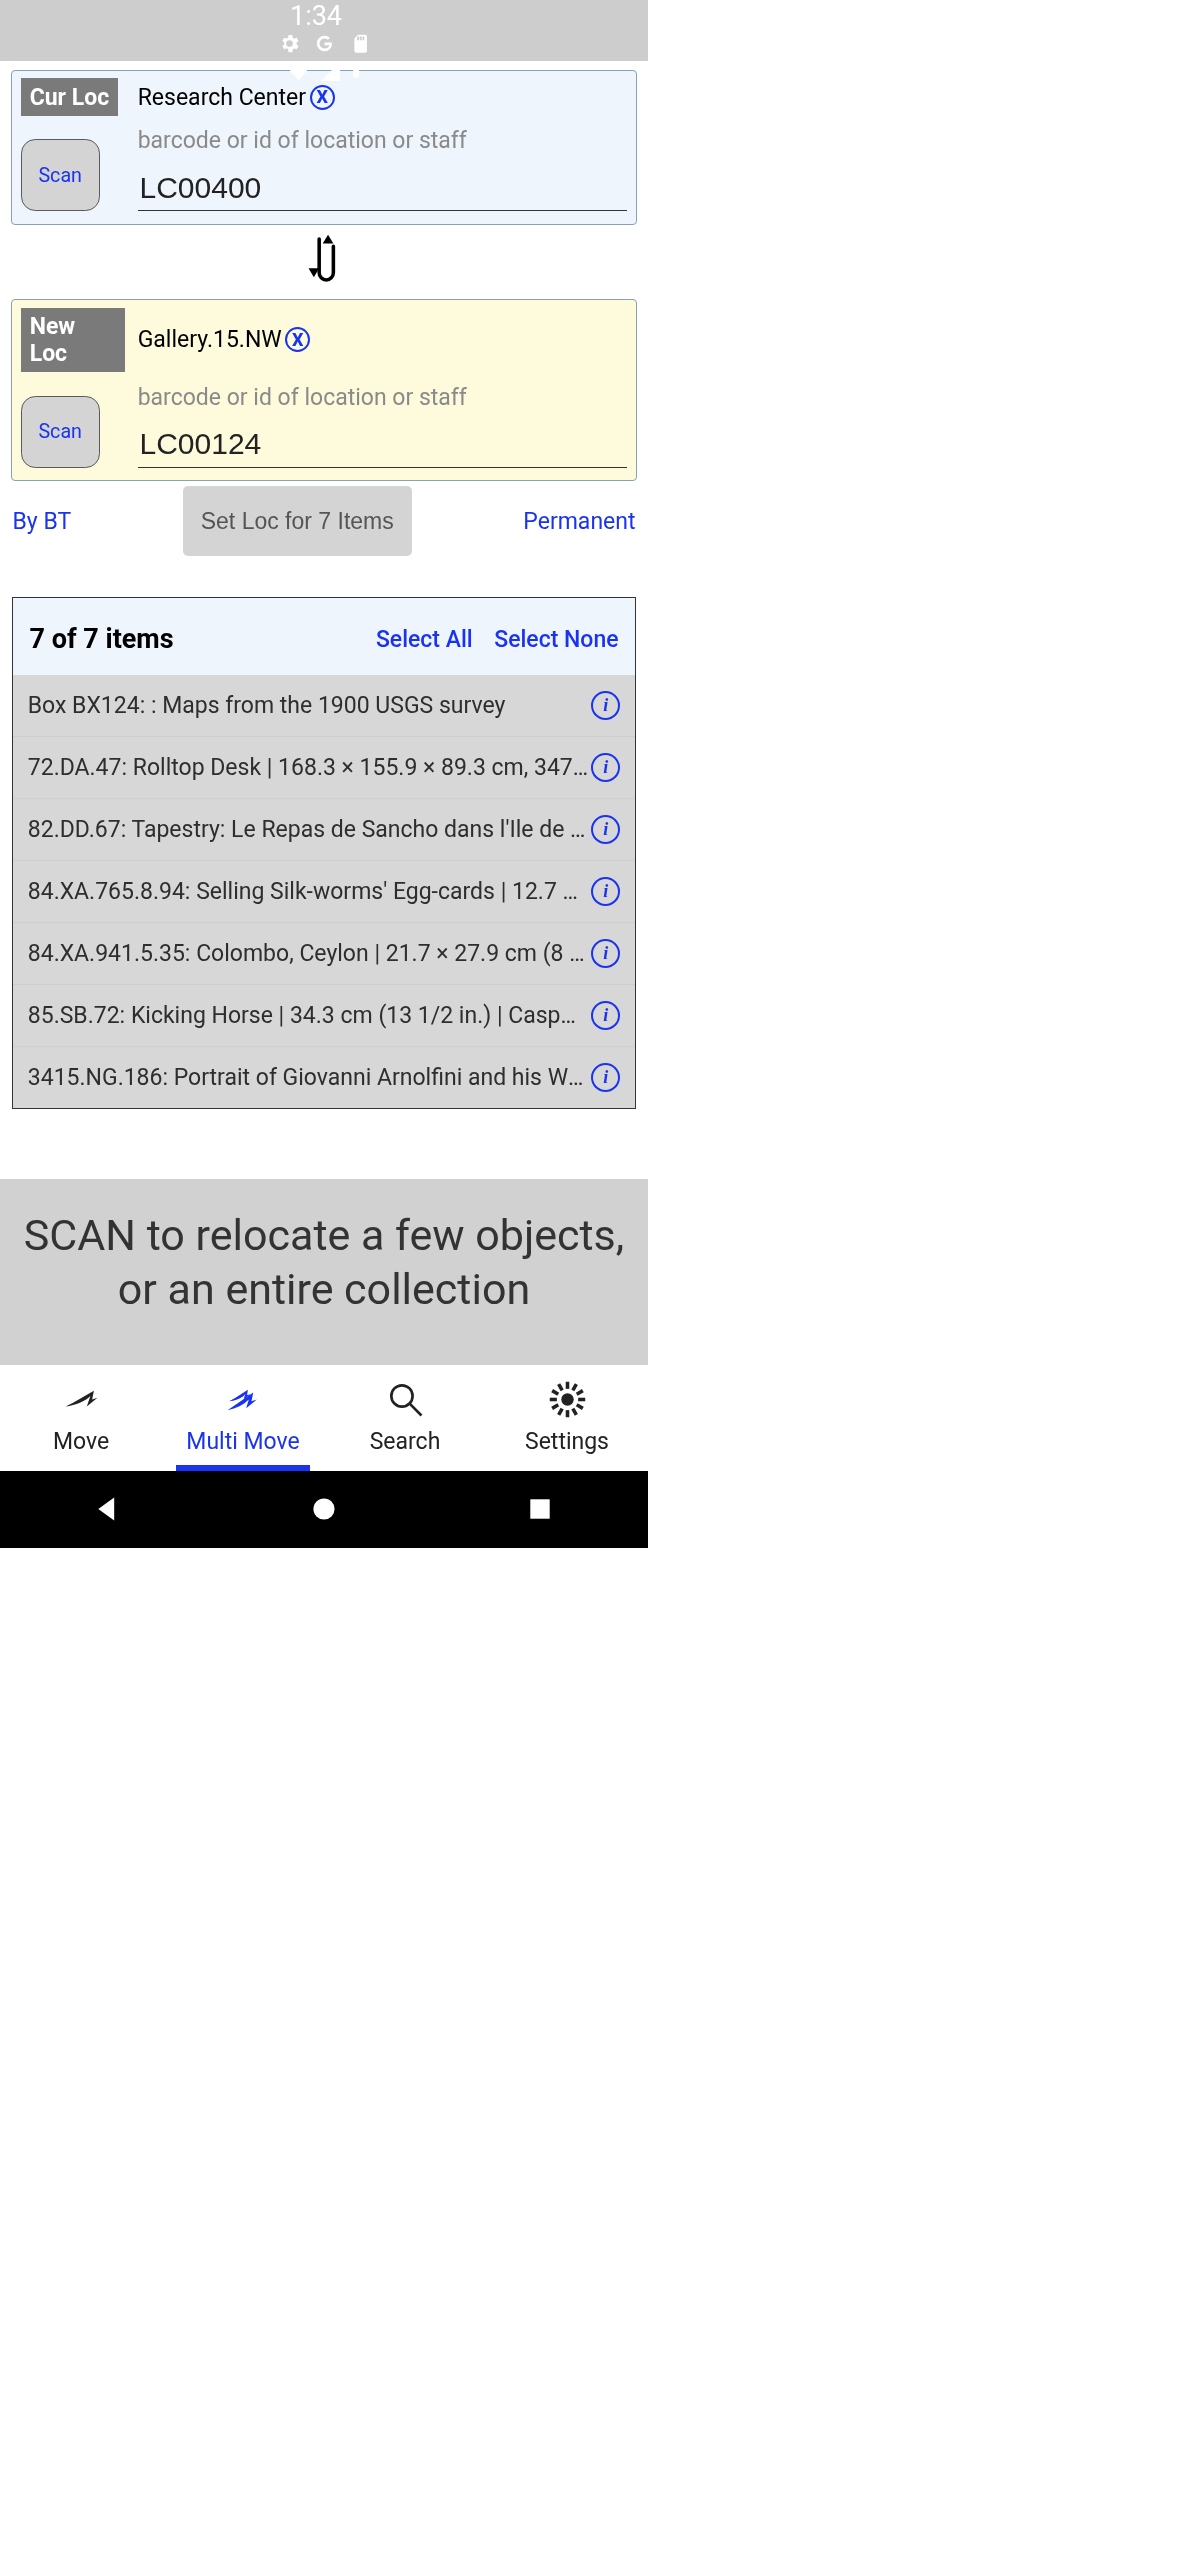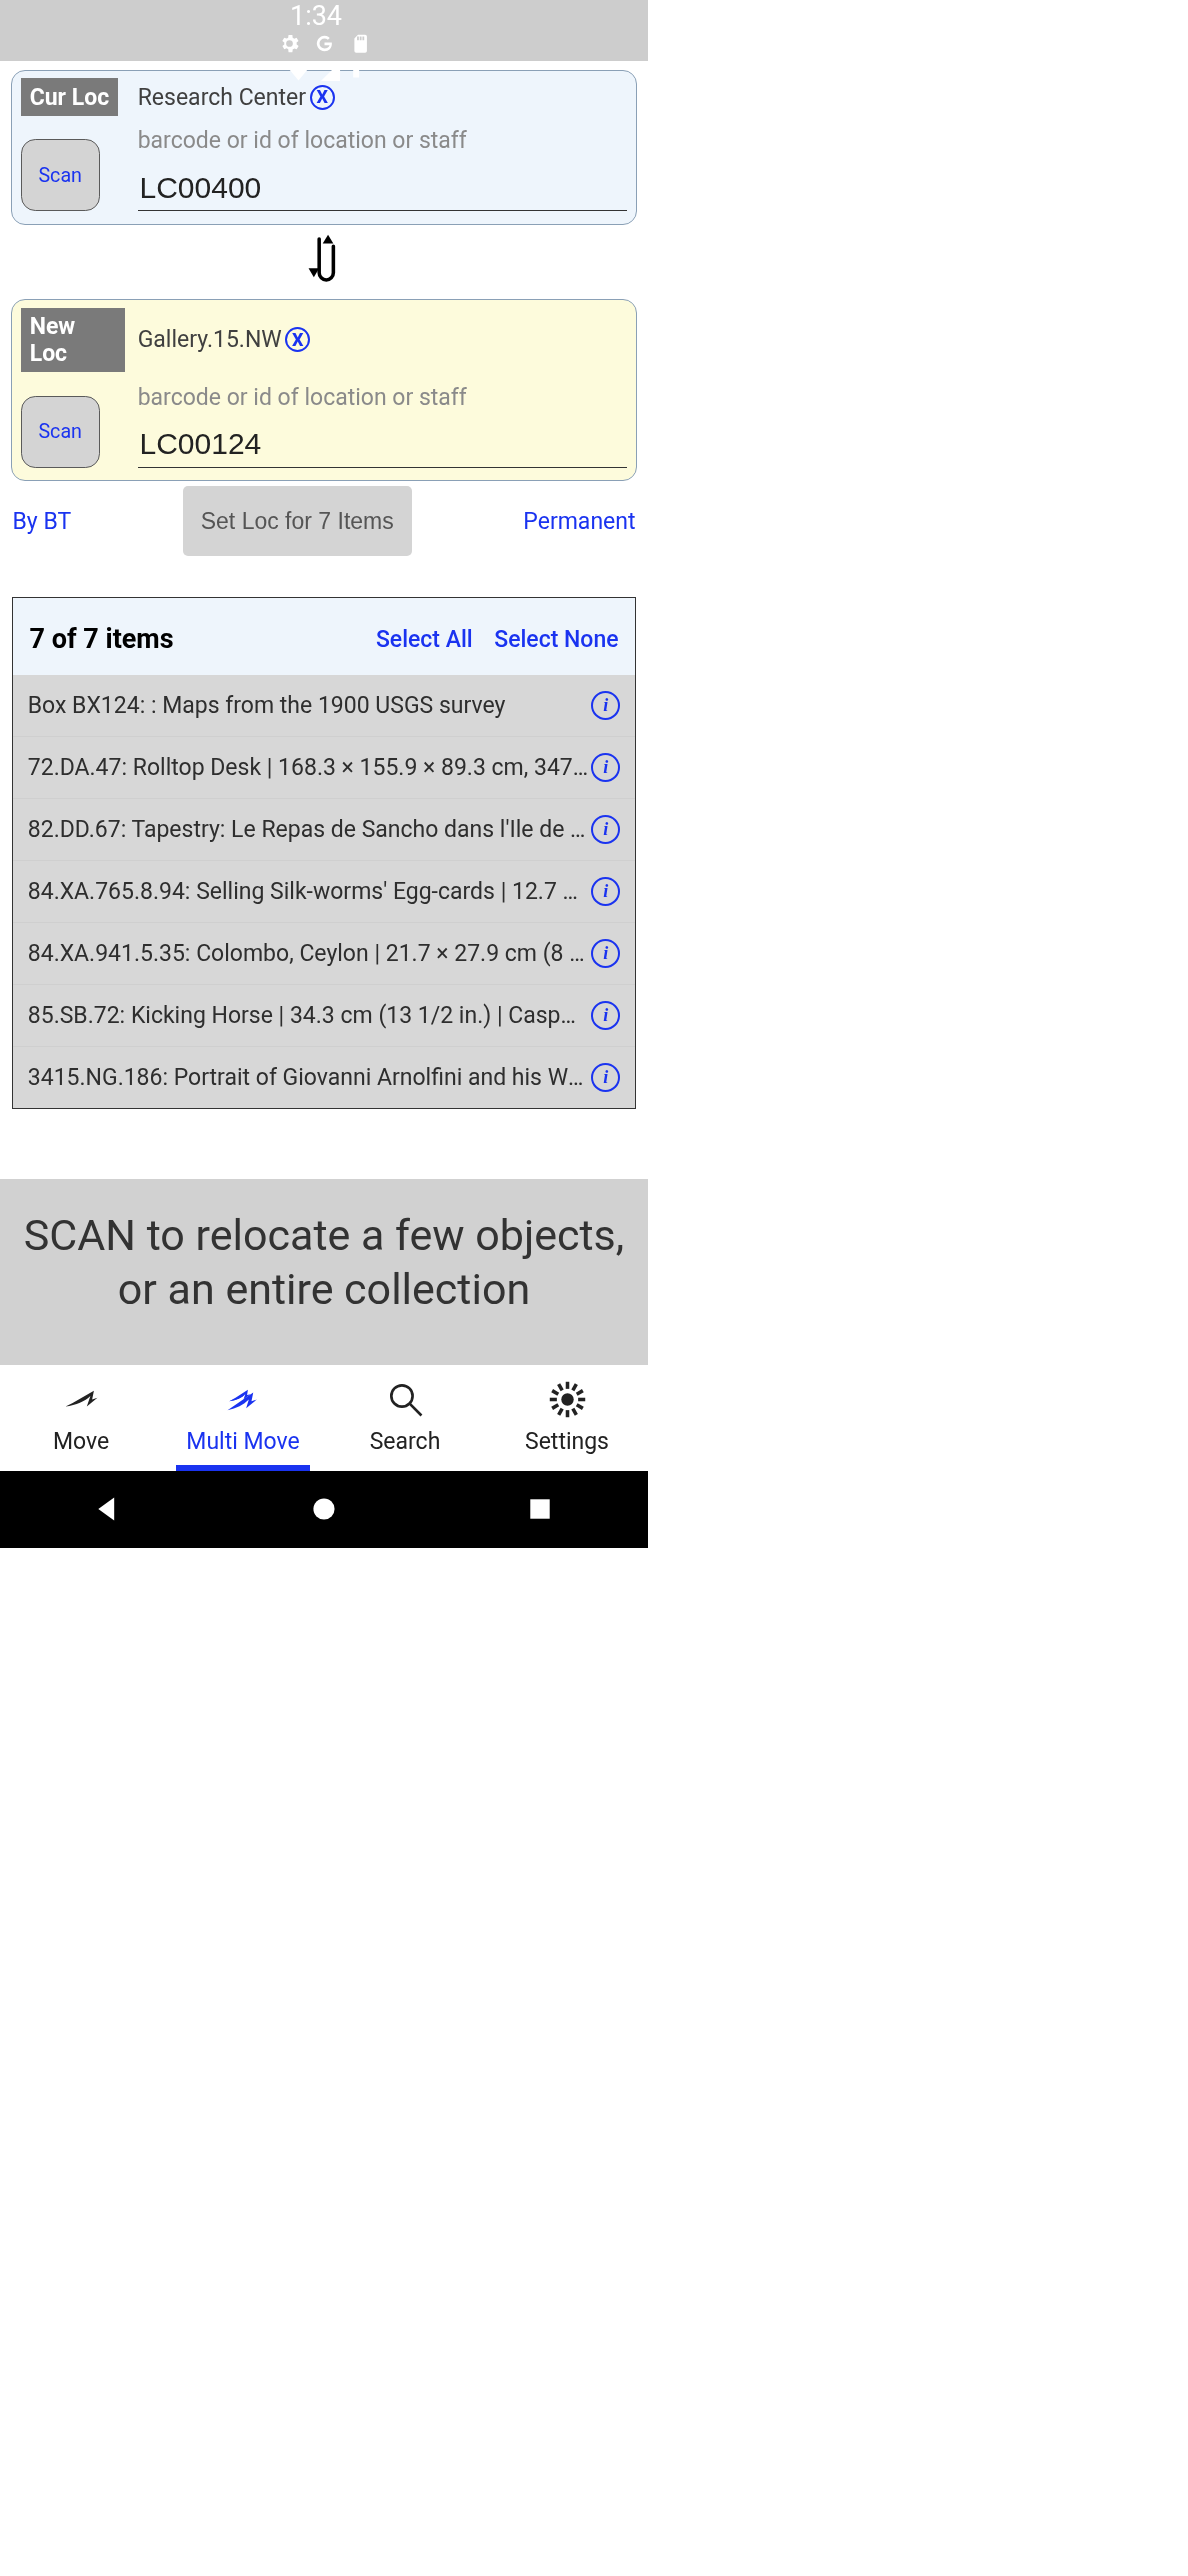--- a/index.html
+++ b/index.html
@@ -23,37 +23,37 @@
     margin-right: 16px;
   }
   .statusbar .time { color:#fff; font-size: 27px; font-weight: 400; margin-right: 16px;}
   .statusbar .left-icons { display:flex; align-items:center; gap:12.5px; }
   .statusbar .left-icons svg, .statusbar .right-icons svg { fill:#fff; }
   .statusbar .spacer { flex:1; }
   .statusbar .right-icons { display:flex; align-items:center; gap:7.2px;}
   
   .content { padding: 9px 10.7px 0 10.7px; }
   .loc-card {
-    border: 0.9px solid #8aa0b6; border-radius: 14px;
+    border: 0.9px solid #8aa0b6; border-radius: 4px;
     padding: 7.2px 9px 12.5px 9px;
     display: grid;
     grid-template-columns: 104px 1fr;
     column-gap: 9px; row-gap: 3.6px;
     align-items: center;
     gap: 13px;
   }
   .loc-card.cur { background: #eef5fc; }
   .loc-card.new { background: #fdfbdc; }
   .loc-badge {
     display:inline-block; background:#7a7a7a; color:#fff;
     font-size: 23px; font-weight:700; padding: 5.4px 9px;
     justify-self:start; align-self:start;
   }
   .loc-name-row { display:flex; align-items:center; gap:3.6px; }
-  .loc-name { color:#404040; font-size:23px; }
+  .loc-name { color:#000000; font-size:23px; }
   .clear-x {
     display:inline-flex; align-items:center; justify-content:center;
     width:25px; height:25px; border:2.7px solid #1a33f0; border-radius:50%;
     color:#1a33f0; font-size:18px; font-weight:800; line-height:1;
     cursor:pointer;
   }
   .clear-x::before { content:"X"; }
   .loc-hint { grid-column:2; color:#8a8a8a; font-size:23px; margin-top:-1.8px;}
   .scan-btn {
     grid-row: span 2; justify-self:start; align-self:end;

